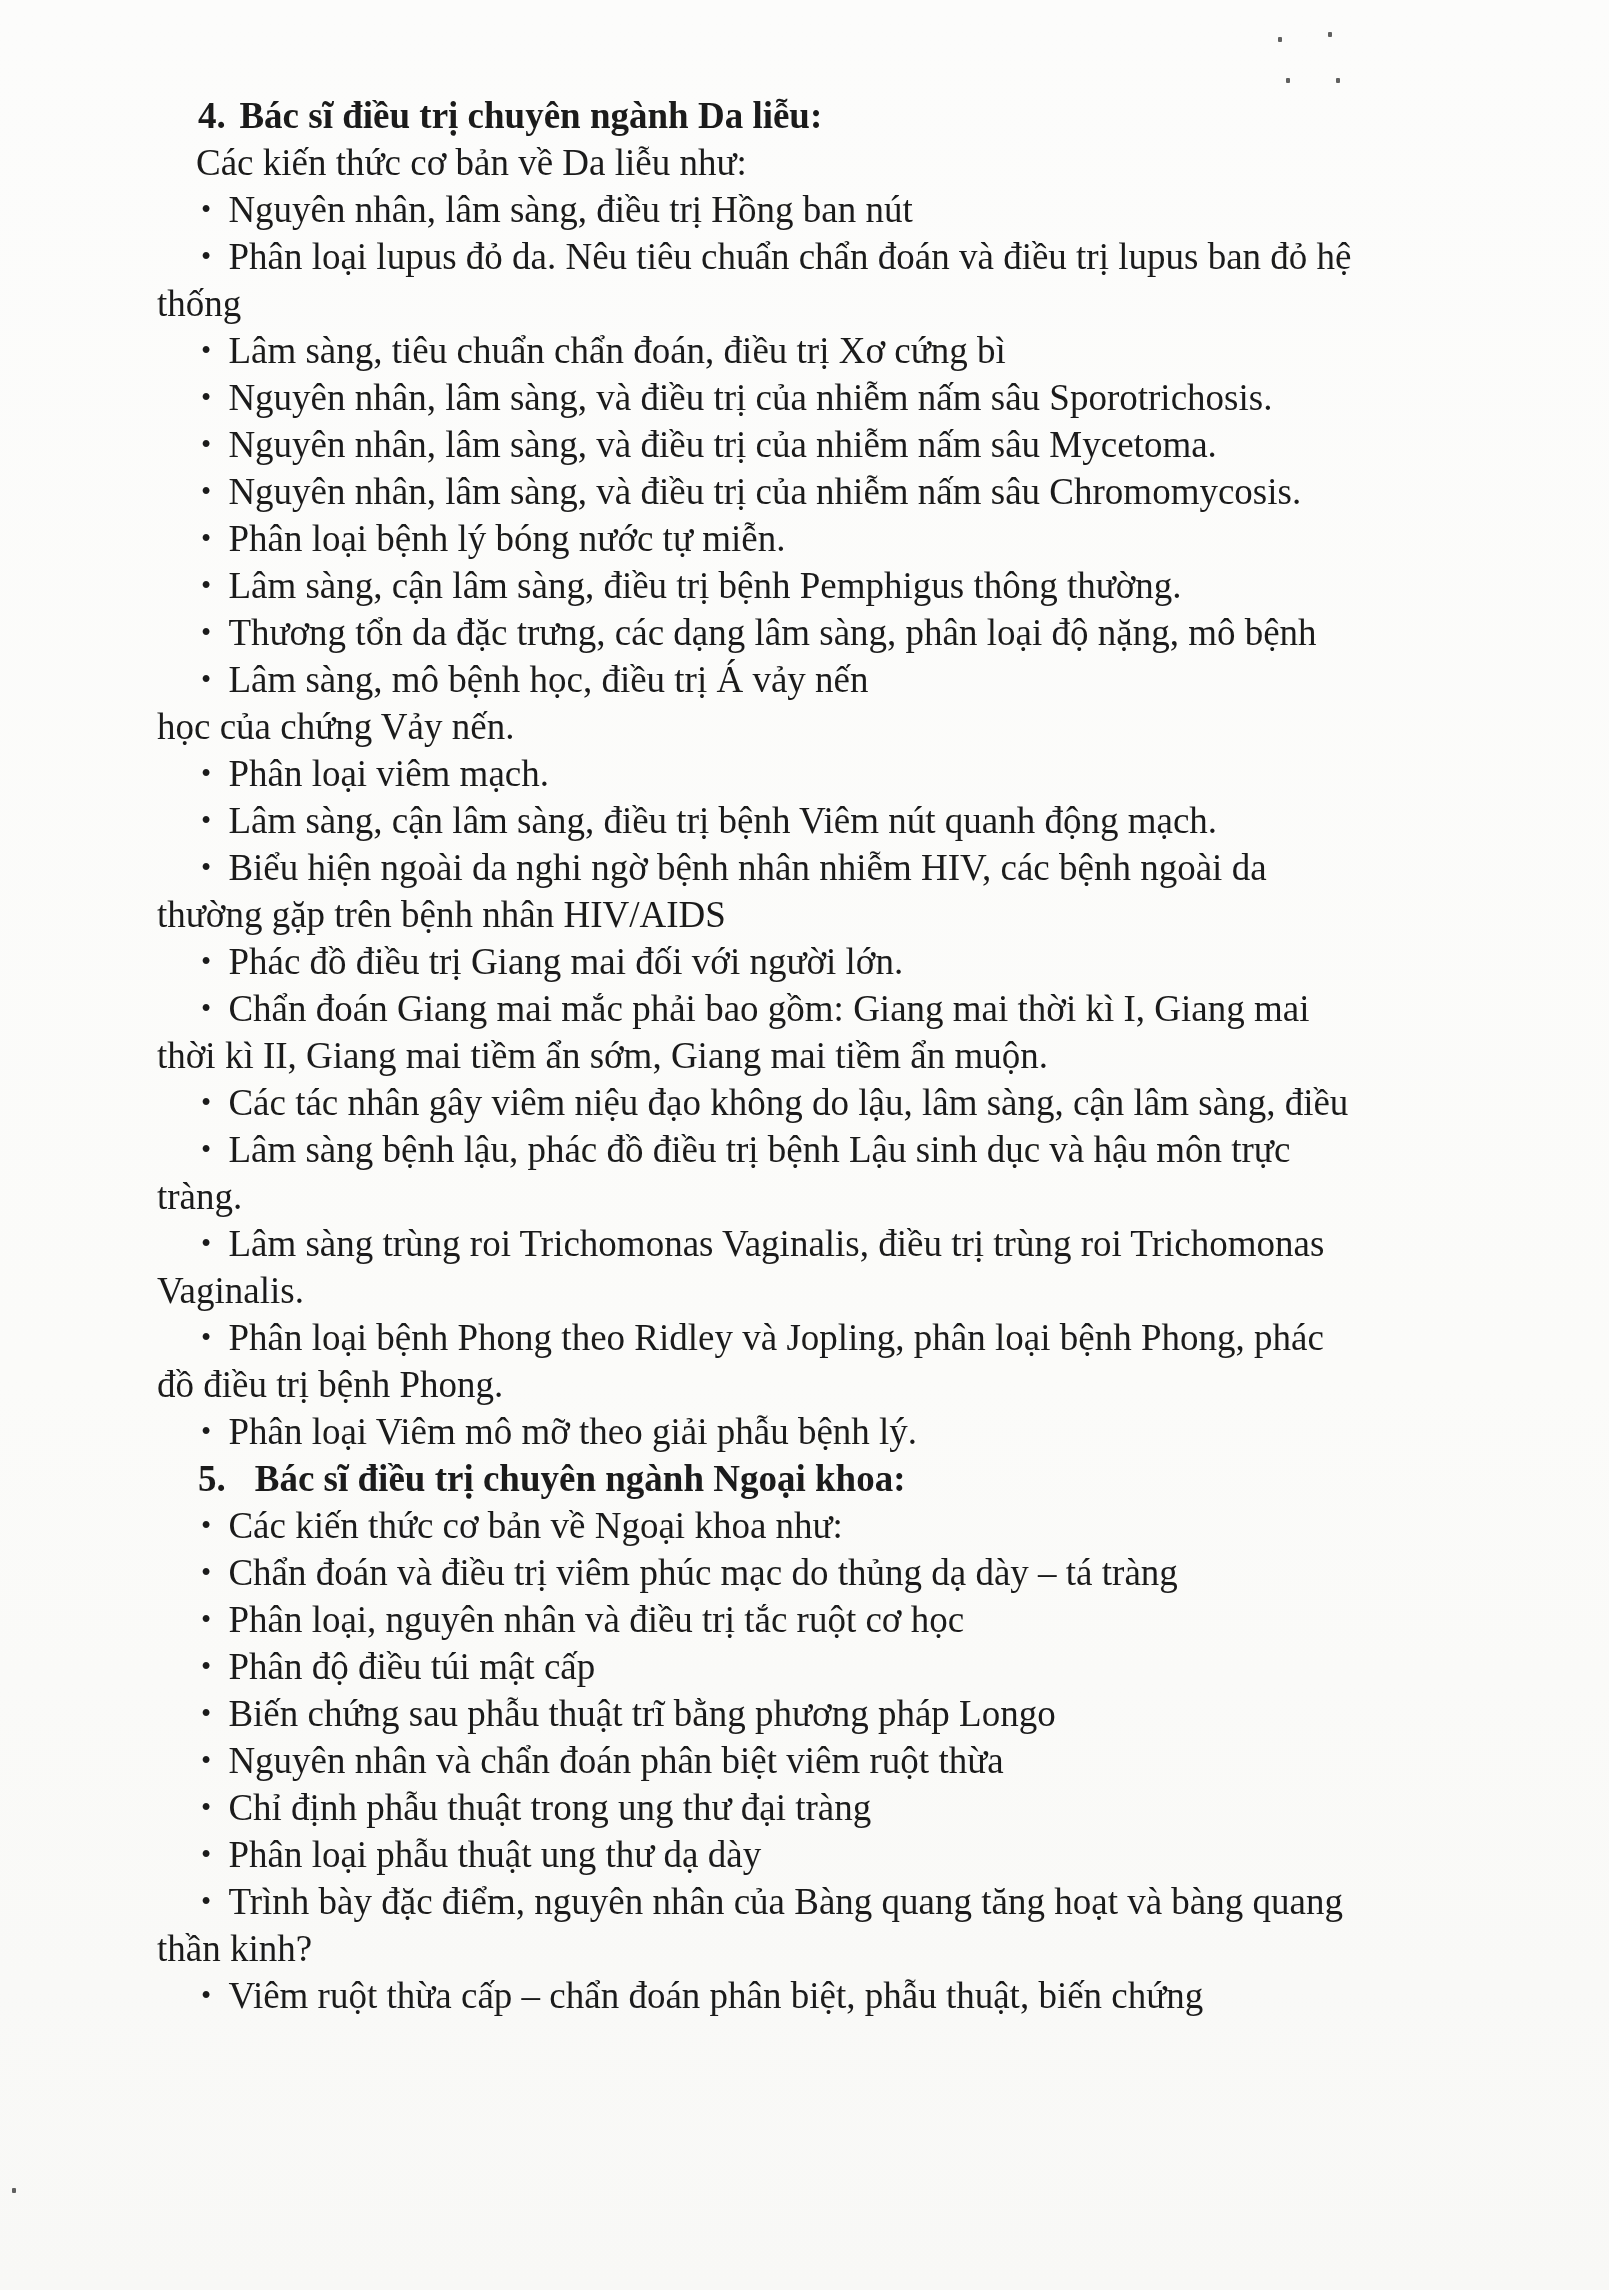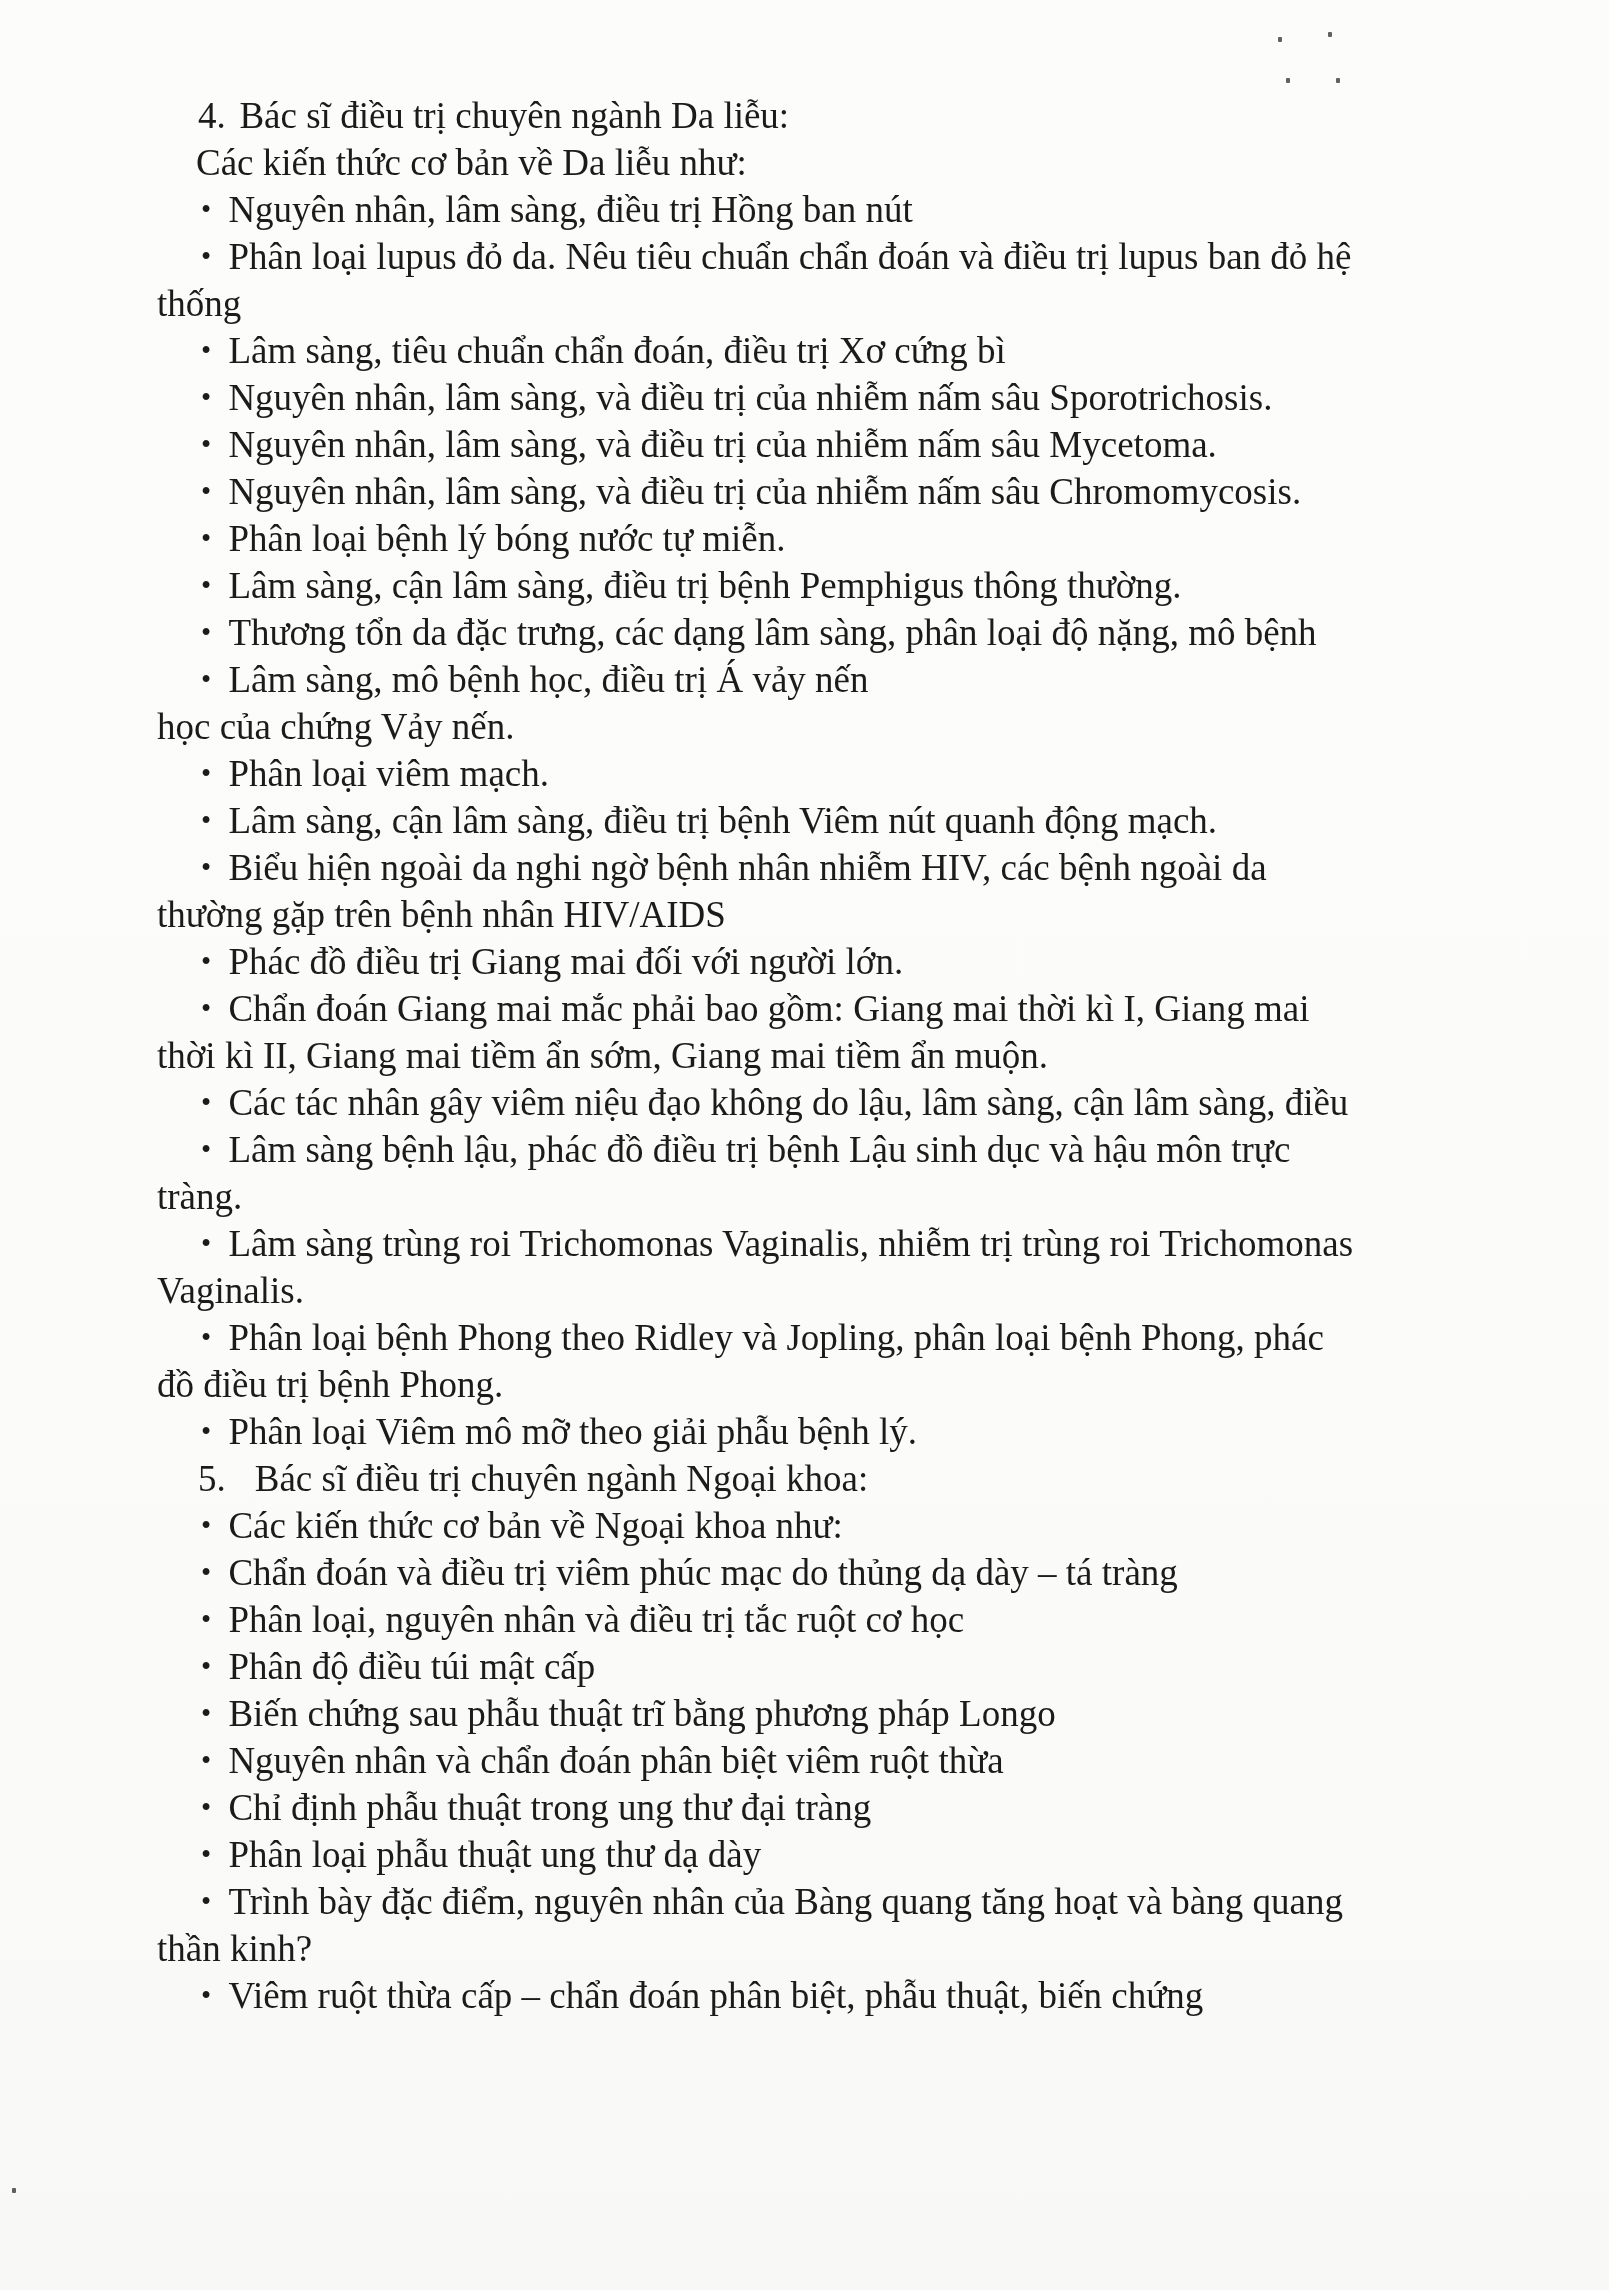--- a/index.html
+++ b/index.html
@@ -16,21 +16,21 @@
   .text-block {
     position:absolute;
     left:157px; top:92px;
     width:1353px;
   }
   .line {
     height:47px;
     line-height:47px;
     white-space:nowrap;
   }
-  .heading { font-weight:normal; padding-left:41px; }
+  .heading { font-weight:bold; padding-left:41px; }
   .h-num { margin-right:13.7px; }
   .section:nth-of-type(2) .h-num { margin-right:29px; }
   .intro { padding-left:39px; }
   .b-first { padding-left:44px; }
   .dot {
     display:inline-block;
     width:27.4px;
     font-size:29px;
     position:relative; top:-2.9px;
   }
@@ -66,21 +66,21 @@
         <div class="line b-first"><span class="dot">•</span><span>Phân loại viêm mạch.</span></div>
         <div class="line b-first"><span class="dot">•</span><span>Lâm sàng, cận lâm sàng, điều trị bệnh Viêm nút quanh động mạch.</span></div>
         <div class="line b-first"><span class="dot">•</span><span>Biểu hiện ngoài da nghi ngờ bệnh nhân nhiễm HIV, các bệnh ngoài da</span></div>
         <div class="line cont">thường gặp trên bệnh nhân HIV/AIDS</div>
         <div class="line b-first"><span class="dot">•</span><span>Phác đồ điều trị Giang mai đối với người lớn.</span></div>
         <div class="line b-first"><span class="dot">•</span><span>Chẩn đoán Giang mai mắc phải bao gồm: Giang mai thời kì I, Giang mai</span></div>
         <div class="line cont">thời kì II, Giang mai tiềm ẩn sớm, Giang mai tiềm ẩn muộn.</div>
         <div class="line b-first"><span class="dot">•</span><span>Các tác nhân gây viêm niệu đạo không do lậu, lâm sàng, cận lâm sàng, điều</span></div>
         <div class="line b-first"><span class="dot">•</span><span>Lâm sàng bệnh lậu, phác đồ điều trị bệnh Lậu sinh dục và hậu môn trực</span></div>
         <div class="line cont">tràng.</div>
-        <div class="line b-first"><span class="dot">•</span><span>Lâm sàng trùng roi Trichomonas Vaginalis, nhiễm trị trùng roi Trichomonas</span></div>
+        <div class="line b-first"><span class="dot">•</span><span>Lâm sàng trùng roi Trichomonas Vaginalis, điều trị trùng roi Trichomonas</span></div>
         <div class="line cont">Vaginalis.</div>
         <div class="line b-first"><span class="dot">•</span><span>Phân loại bệnh Phong theo Ridley và Jopling, phân loại bệnh Phong, phác</span></div>
         <div class="line cont">đồ điều trị bệnh Phong.</div>
         <div class="line b-first"><span class="dot">•</span><span>Phân loại Viêm mô mỡ theo giải phẫu bệnh lý.</span></div>
       </div>
       <div class="section">
         <div class="line heading"><span class="h-num">5.</span><span class="h-title">Bác sĩ điều trị chuyên ngành Ngoại khoa:</span></div>
         <div class="line b-first"><span class="dot">•</span><span>Các kiến thức cơ bản về Ngoại khoa như:</span></div>
         <div class="line b-first"><span class="dot">•</span><span>Chẩn đoán và điều trị viêm phúc mạc do thủng dạ dày – tá tràng</span></div>
         <div class="line b-first"><span class="dot">•</span><span>Phân loại, nguyên nhân và điều trị tắc ruột cơ học</span></div>

